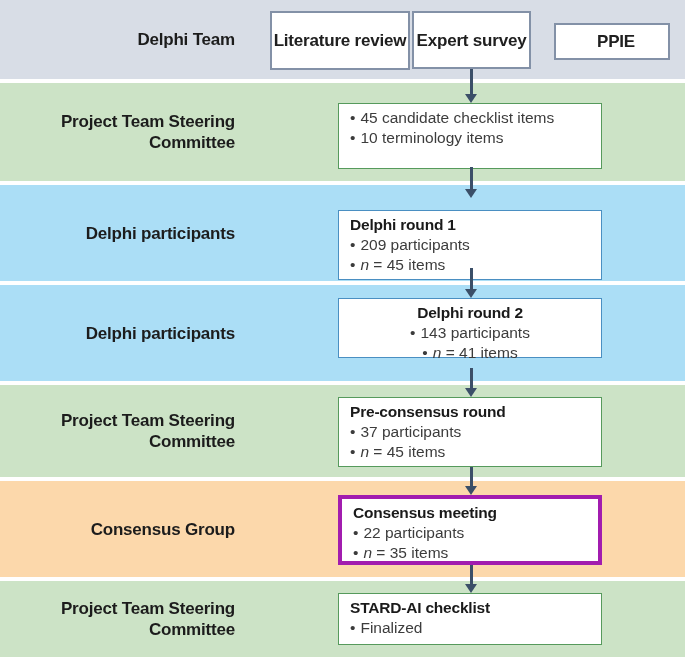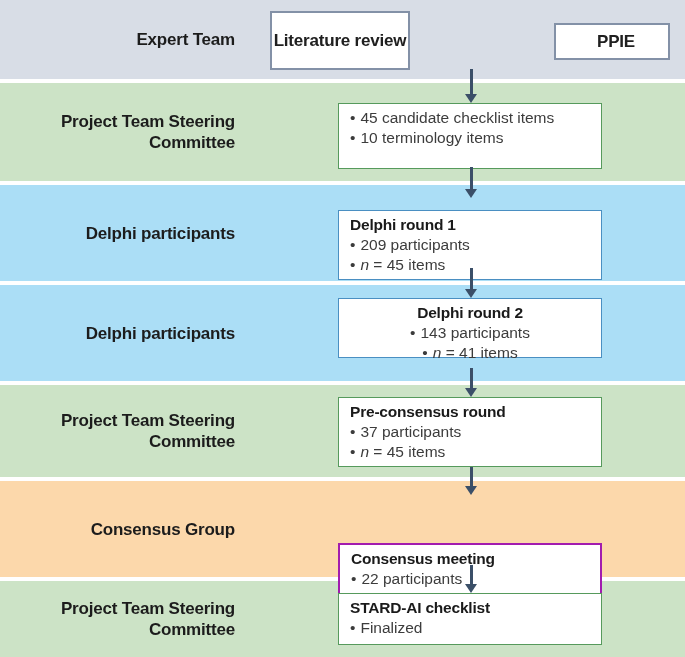--- a/index.html
+++ b/index.html
@@ -24,37 +24,37 @@
 
   
   .node { position:absolute; left:338px; width:264px; background:#ffffff; box-sizing:border-box;
           padding:4px 11px 0 11px; font-size:15.5px; line-height:20px; }
   .node .title { font-weight:bold; color:#1a1a1a; letter-spacing:-0.2px; }
   .node ul { margin:0; padding:0; list-style:none; color:#3c3c3c; }
   .blt { margin-right:5px; }
   .it { font-style:italic; }
   .b-green  { border:1.5px solid #569a5c; }
   .b-blue   { border:1.5px solid #4a8fc2; }
-  .b-orange { border:2px solid #a21caf;margin-top:48px; }
+  .b-orange { border:4px solid #a21caf; }
 
   
   .arrow { position:absolute; left:465px; width:13px; }
   .arrow .shaft { position:absolute; left:5px; top:0; width:3px; background:#3b4f68; }
   .arrow .head { position:absolute; bottom:0; left:0; width:0; height:0;
                  border-left:6.5px solid transparent; border-right:6.5px solid transparent;
                  border-top:9px solid #3b4f68; }
 </style>
 </head>
 <body>
 
 <div class="canvas">
 
   <div class="band band-gray" style="top:0; height:79px;">
     <div class="row-label">
-      <span>Expert Team</span>
+      <span>Delphi Team</span>
     </div>
   </div>
 
   <div class="band band-green" style="top:83px; height:98px;">
     <div class="row-label">
       <span>Project Team Steering</span>
       <span>Committee</span>
     </div>
   </div>
 
@@ -85,20 +85,23 @@
 
   <div class="band band-green" style="top:581px; height:76px;">
     <div class="row-label">
       <span>Project Team Steering</span>
       <span>Committee</span>
     </div>
   </div>
 
   <div class="topbox" style="left:270px; top:11px; width:140px; height:59px;">
     <span>Literature review</span>
+  </div>
+  <div class="topbox" style="left:412px; top:11px; width:119px; height:58px;">
+    <span>Expert survey</span>
   </div>
   <div class="topbox" style="left:554px; top:23px; width:116px; height:37px;padding-left:8px;">
     <span>PPIE</span>
   </div>
 
   <div class="node b-green" style="top:103px; height:66px;">
     <ul>
       <li><span class="blt">•</span><span>45 candidate checklist items</span></li>
       <li><span class="blt">•</span><span>10 terminology items</span></li>
     </ul>

